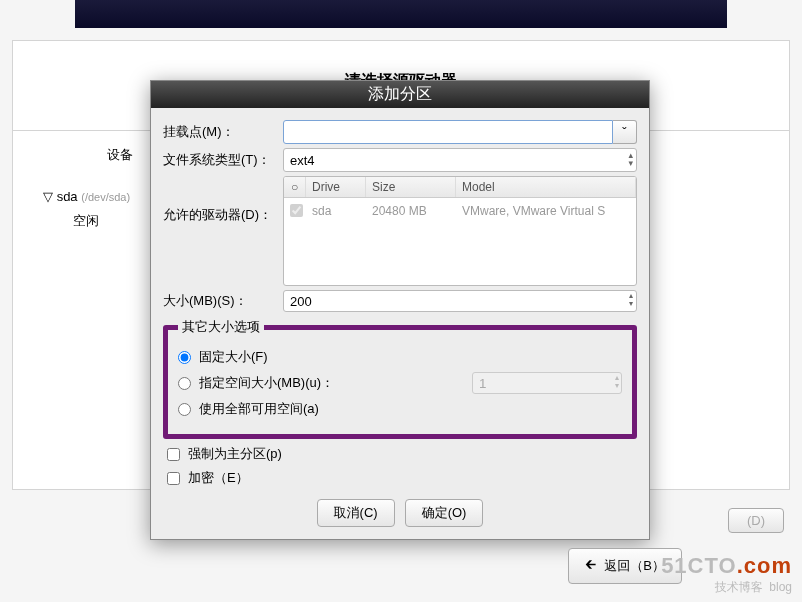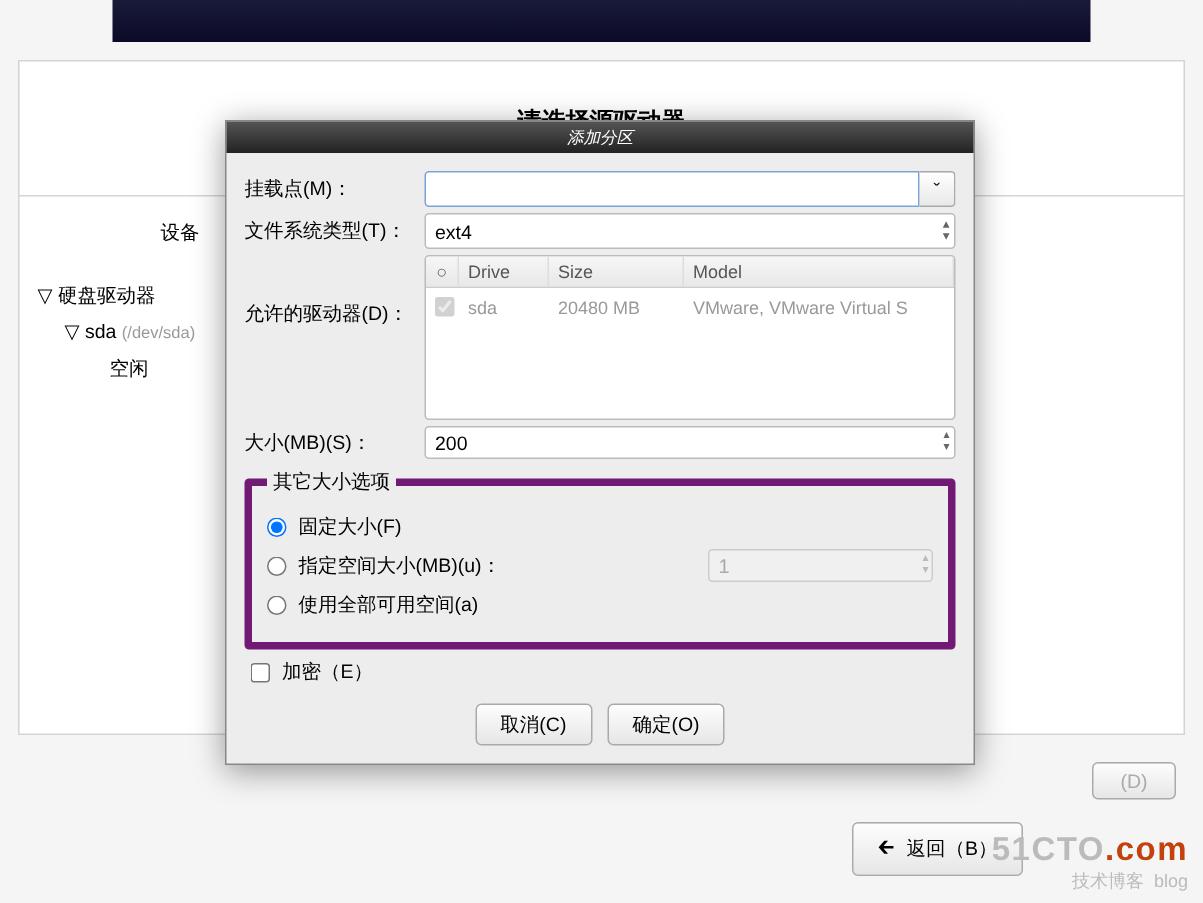--- a/index.html
+++ b/index.html
@@ -11,21 +11,21 @@
   .tree-header { position:absolute; top:140px; left:20px; width:200px; text-align:center; padding:6px 0;}
   .tree { position:absolute; top:185px; left:25px; font-size:13px; line-height:24px;}
   .tree .tri { display:inline-block; width:10px; }
   .tree .sub { color:#999; font-size:11px;}
   .dialog {
     position: absolute; top: 80px; left: 150px; width: 500px;
     background: #ededed; border: 1px solid #888; box-shadow: 0 4px 20px rgba(0,0,0,.4);
   }
   .dlg-title {
     background: linear-gradient(#555,#222); color: #fff; text-align: center;
-    padding: 3px 0; font-size: 11px; font-style: italic;
+    padding: 3px 0; font-size: 16px;
   }
   .dlg-body { padding: 8px 12px 12px 12px; }
   .row { display:flex; align-items:center; margin:4px 0; }
   .row label.lbl { width: 120px; text-align:left; }
   .combo { position:relative; flex:1; display:flex; }
   .combo input { flex:1; height:24px; border:1px solid #7aa3d6; border-radius:3px 0 0 3px; padding:0 6px; font-size:13px;}
   .combo .drop { width:24px; height:24px; border:1px solid #aaa; border-left:none; border-radius:0 3px 3px 0; background:linear-gradient(#fff,#e8e8e8); display:flex; align-items:center; justify-content:center; cursor:pointer;}
   .combo.fs input { border-color:#bbb; border-radius:3px; }
   .combo.fs .spin { position:absolute; right:4px; top:3px; font-size:9px; line-height:8px; color:#666; cursor:pointer; }
   .drive-row { display:flex; align-items:flex-start; margin:4px 0; }
@@ -72,21 +72,20 @@
 
 <div class="top-bar"></div>
 
 <div class="bg-panel">
   <div class="bg-header">请选择源驱动器</div>
 </div>
 <div class="bg-panel-inner"></div>
 
 <div class="tree-header">设备</div>
 <div class="tree">
-  <div><span class="tri">▽</span> <span>硬盘驱动器</span></div>
   <div style="margin-left:18px;"><span class="tri">▽</span> <span>sda</span> <span class="sub">(/dev/sda)</span></div>
   <div style="margin-left:48px;"><span>空闲</span></div>
 </div>
 
 <div class="dialog">
   <div class="dlg-title">添加分区</div>
   <div class="dlg-body">
 
     <div class="row">
       <label class="lbl">挂载点(M)：</label>
@@ -148,20 +147,24 @@
         </div>
       </div>
       <div class="opt">
         <input type="radio" name="szopt" style="">
         <span>使用全部可用空间(a)</span>
       </div>
     </fieldset>
 
     <div class="chk-row">
       <input type="checkbox" style="">
+      <span>强制为主分区(p)</span>
+    </div>
+    <div class="chk-row">
+      <input type="checkbox" style="">
       <span>加密（E）</span>
     </div>
 
     <div class="dlg-btns">
       <button class="btn">取消(C)</button>
       <button class="btn">确定(O)</button>
     </div>
   </div>
 </div>
 

